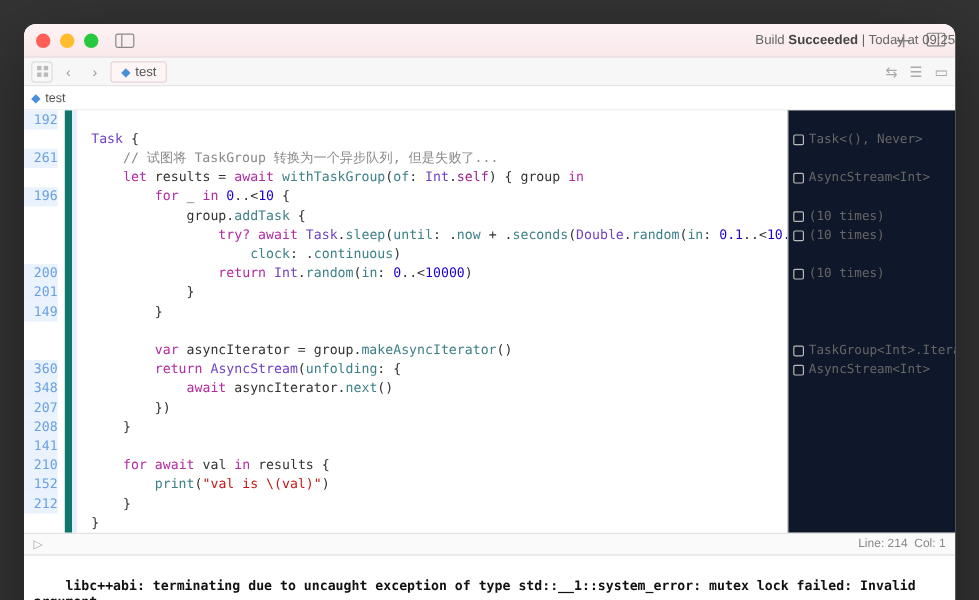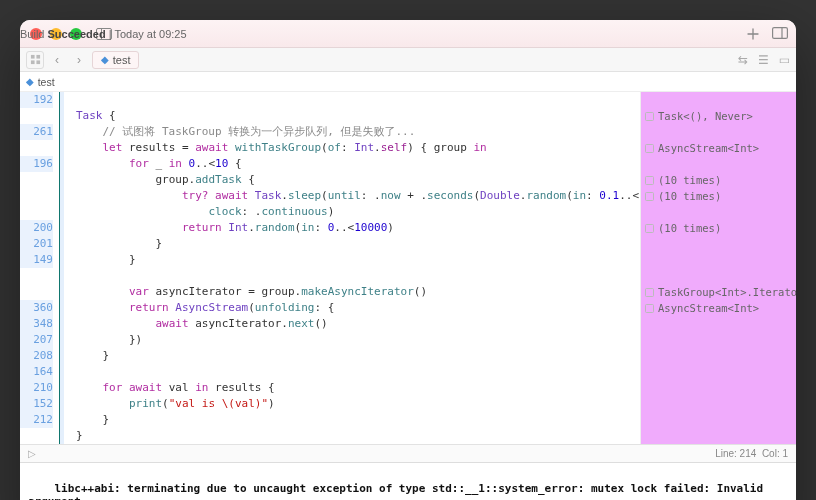--- a/index.html
+++ b/index.html
@@ -29,21 +29,21 @@
   position: relative;
   border-bottom: 1px solid #e5d5d7;
 }
 .traffic-lights { display: flex; gap: 8px; }
 .tl { width: 12px; height: 12px; border-radius: 50%; }
 .tl.red { background: #ff5f57; }
 .tl.yellow { background: #febc2e; }
 .tl.green { background: #28c840; }
 .title-center {
   position: absolute; left: 0; right: 0;
-  text-align: left; font-size: 11px; color: #666;
+  text-align: right; font-size: 11px; color: #666;
   pointer-events: none;
 }
 .title-center .bold { font-weight: 600; color: #444; }
 .titlebar-right { margin-left: auto; display: flex; gap: 12px; }
 .titlebar-right .ticon { width: 14px; height: 14px; color: #888; }
 .tb-sidebar-icon {
   width: 16px; height: 12px; border: 1.2px solid #888; border-radius: 2px;
   position: relative; margin-left: 14px;
 }
 .tb-sidebar-icon::before {
@@ -76,21 +76,21 @@
 .filetab-row .sicon { color:#4a90d9; margin-right:4px; font-size:10px; }
 
 .editor-area {
   display:flex; flex:1; min-height: 340px;
   font-family: "SF Mono", Menlo, Monaco, monospace;
   font-size: 11px;
 }
 .gutter {
   width: 40px;
   background: #fff;
-  border-right: 1px solid #0f766e;
+  border-right: 6px solid #0f766e;
   color: #b8b8b8;
   text-align: right;
   padding-right: 6px;
   line-height: 16px;
   user-select: none;
 }
 .gutter .ln { height:16px; }
 .gutter .ln.hl { background:#eaf2fd; color:#6aa0e0; }
 .gutter-strip {
   width: 4px; background:#e4effc;
@@ -108,23 +108,23 @@
 .fn { color: #3e8087; }
 .typ { color: #6f42c1; }
 .prop { color: #3e8087; }
 .num { color: #1c00cf; }
 .str { color: #c41a16; }
 .cmt { color: #8a8a8a; }
 .op { color: #333; }
 .pself { color: #9b2393; }
 
 .annotations {
-  width: 156px;
+  width: 140px;
   border-left: 1px solid #eee;
-  background:#f0abfc;
+  background:#0f172a;
   font-size: 10.5px;
   color:#666;
   line-height:16px;
 }
 .annotations .arow { height:16px; display:flex; align-items:center; gap:4px; padding-left:4px; }
 .abox { width:9px; height:9px; border:1px solid #bbb; border-radius:1.5px; display:inline-block; flex-shrink:0; }
 
 .statusbar {
   height: 18px; border-top:1px solid #e2e2e2; background:#fafafa;
   display:flex; align-items:center; font-size:10px; color:#888; padding:0 8px;
@@ -218,21 +218,21 @@
         <div class="ln"></div>
         <div class="ln hl">200</div>
         <div class="ln hl">201</div>
         <div class="ln hl">149</div>
         <div class="ln"></div>
         <div class="ln"></div>
         <div class="ln hl">360</div>
         <div class="ln hl">348</div>
         <div class="ln hl">207</div>
         <div class="ln hl">208</div>
-        <div class="ln hl">164</div>
+        <div class="ln hl">141</div>
         <div class="ln hl">210</div>
         <div class="ln hl">152</div>
         <div class="ln hl">212</div>
       </div>
     <div class="gutter-strip"></div>
     <div class="code" id="code"><div class="row">&nbsp;</div><div class="row"><span class="typ">Task</span><span class="op"> {</span></div><div class="row"><span class="cmt">    // 试图将 TaskGroup 转换为一个异步队列, 但是失败了...</span></div><div class="row"><span class="op">    </span><span class="kw">let</span><span class="op"> results = </span><span class="kw">await</span><span class="op"> </span><span class="fn">withTaskGroup</span><span class="op">(</span><span class="prop">of</span><span class="op">: </span><span class="typ">Int</span><span class="op">.</span><span class="pself">self</span><span class="op">) { group </span><span class="kw">in</span></div><div class="row"><span class="op">        </span><span class="kw">for</span><span class="op"> _ </span><span class="kw">in</span><span class="op"> </span><span class="num">0</span><span class="op">..&lt;</span><span class="num">10</span><span class="op"> {</span></div><div class="row"><span class="op">            group.</span><span class="fn">addTask</span><span class="op"> {</span></div><div class="row"><span class="op">                </span><span class="kw">try?</span><span class="op"> </span><span class="kw">await</span><span class="op"> </span><span class="typ">Task</span><span class="op">.</span><span class="fn">sleep</span><span class="op">(</span><span class="prop">until</span><span class="op">: .</span><span class="fn">now</span><span class="op"> + .</span><span class="fn">seconds</span><span class="op">(</span><span class="typ">Double</span><span class="op">.</span><span class="fn">random</span><span class="op">(</span><span class="prop">in</span><span class="op">: </span><span class="num">0.1</span><span class="op">..&lt;</span><span class="num">10.0</span></div><div class="row"><span class="op">                    </span><span class="prop">clock</span><span class="op">: .</span><span class="fn">continuous</span><span class="op">)</span></div><div class="row"><span class="op">                </span><span class="kw">return</span><span class="op"> </span><span class="typ">Int</span><span class="op">.</span><span class="fn">random</span><span class="op">(</span><span class="prop">in</span><span class="op">: </span><span class="num">0</span><span class="op">..&lt;</span><span class="num">10000</span><span class="op">)</span></div><div class="row"><span class="op">            }</span></div><div class="row"><span class="op">        }</span></div><div class="row">&nbsp;</div><div class="row"><span class="op">        </span><span class="kw">var</span><span class="op"> asyncIterator = group.</span><span class="fn">makeAsyncIterator</span><span class="op">()</span></div><div class="row"><span class="op">        </span><span class="kw">return</span><span class="op"> </span><span class="typ">AsyncStream</span><span class="op">(</span><span class="prop">unfolding</span><span class="op">: {</span></div><div class="row"><span class="op">            </span><span class="kw">await</span><span class="op"> asyncIterator.</span><span class="fn">next</span><span class="op">()</span></div><div class="row"><span class="op">        })</span></div><div class="row"><span class="op">    }</span></div><div class="row">&nbsp;</div><div class="row"><span class="op">    </span><span class="kw">for</span><span class="op"> </span><span class="kw">await</span><span class="op"> val </span><span class="kw">in</span><span class="op"> results {</span></div><div class="row"><span class="op">        </span><span class="fn">print</span><span class="op">(</span><span class="str">"val is \(val)"</span><span class="op">)</span></div><div class="row"><span class="op">    }</span></div><div class="row"><span class="op">}</span></div></div>
     <div class="annotations" id="annots">
         <div class="arow"></div>
         <div class="arow">
           <span class="abox"></span>

